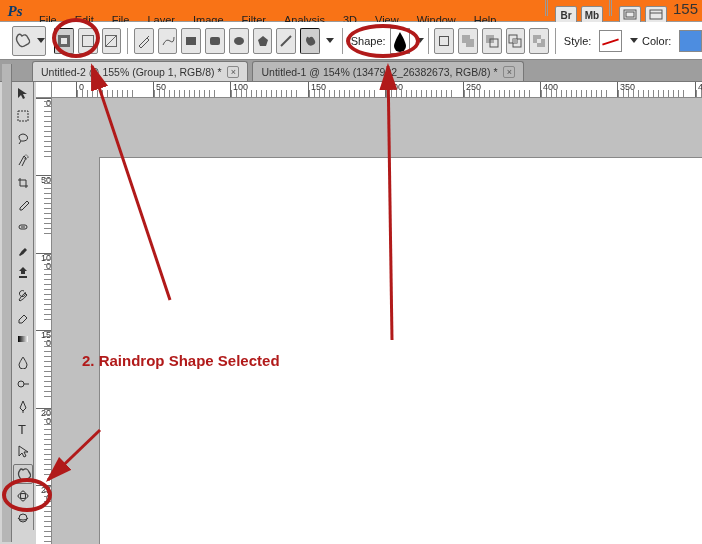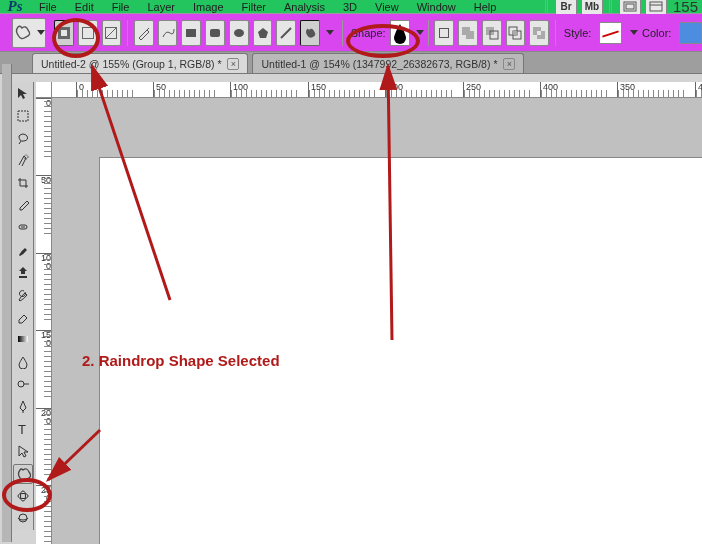--- a/index.html
+++ b/index.html
@@ -1,33 +1,33 @@
 <!DOCTYPE html>
 <html><head>
 <meta charset="utf-8">
 <style>
   * { box-sizing: border-box; margin: 0; padding: 0; font-family: Tahoma, Arial, sans-serif; }
   body { width: 702px; height: 544px; overflow: hidden; background: #d4d4d4; position: relative; }
 
   
-  .menu-bar { height: 14px; background: #22c55e; display: flex; align-items: center; border-bottom: 1px solid #9a9a9a; }
+  .menu-bar { height: 22px; background: #f97316; display: flex; align-items: flex-start; border-bottom: 1px solid #9a9a9a; }
   .ps-logo { width: 30px; height: 22px; display: flex; align-items: center; justify-content: center;
              font-family: Georgia, serif; font-style: italic; font-weight: bold; font-size: 15px;
              color: #0a3a6b; }
   .menu-item { font-size: 11px; padding: 9px 9px; line-height: 22px; color: #202020; cursor: default; }
   .menu-spacer { flex: 1; }
   .menu-bar .badge { width: 22px; height: 18px; border: 1px solid #888; background: #e8e8e8;
                      display: flex; align-items: center; justify-content: center; font-size: 10px;
-                     font-weight: bold; color: #333; margin: 0 2px; border-radius: 2px; }
+                     font-weight: bold; color: #333; margin: 6px 2px; border-radius: 2px; }
   .menu-bar .sep-double { width: 4px; height: 16px; margin: 0 4px;
       background: repeating-linear-gradient(90deg,#9a9a9a 0 1px,transparent 1px 2px); }
   .zoom-txt { font-size: 15px; color: #333; padding: 0 4px; }
 
   
-  .options-bar { height: 38px; background: #d946ef; display: flex; align-items: center;
+  .options-bar { height: 38px; background: #ffffff; display: flex; align-items: center;
                  border-bottom: 1px solid #888; padding-left: 6px; position: relative; }
   .opt-btn { width: 26px; height: 26px; border: 1px solid #888; background: #e6e6e6;
              margin: 0 2px; display: flex; align-items: center; justify-content: center;
              border-radius: 2px; }
   .opt-btn.active { background: #cfcfcf; border: 1px inset #666; }
   .tool-preset { width: 36px; height: 30px; border: 1px solid #888; background: #e6e6e6;
                  margin: 0 6px; display:flex; align-items:center; justify-content:center; border-radius:2px; }
   .opt-sep { width: 1px; height: 26px; background: #9a9a9a; margin: 0 4px; }
   .shape-lbl { font-size: 11px; color: #222; margin: 0 4px; }
   .shape-thumb { width: 26px; height: 26px; border: 1px solid #888; background: #fff;

